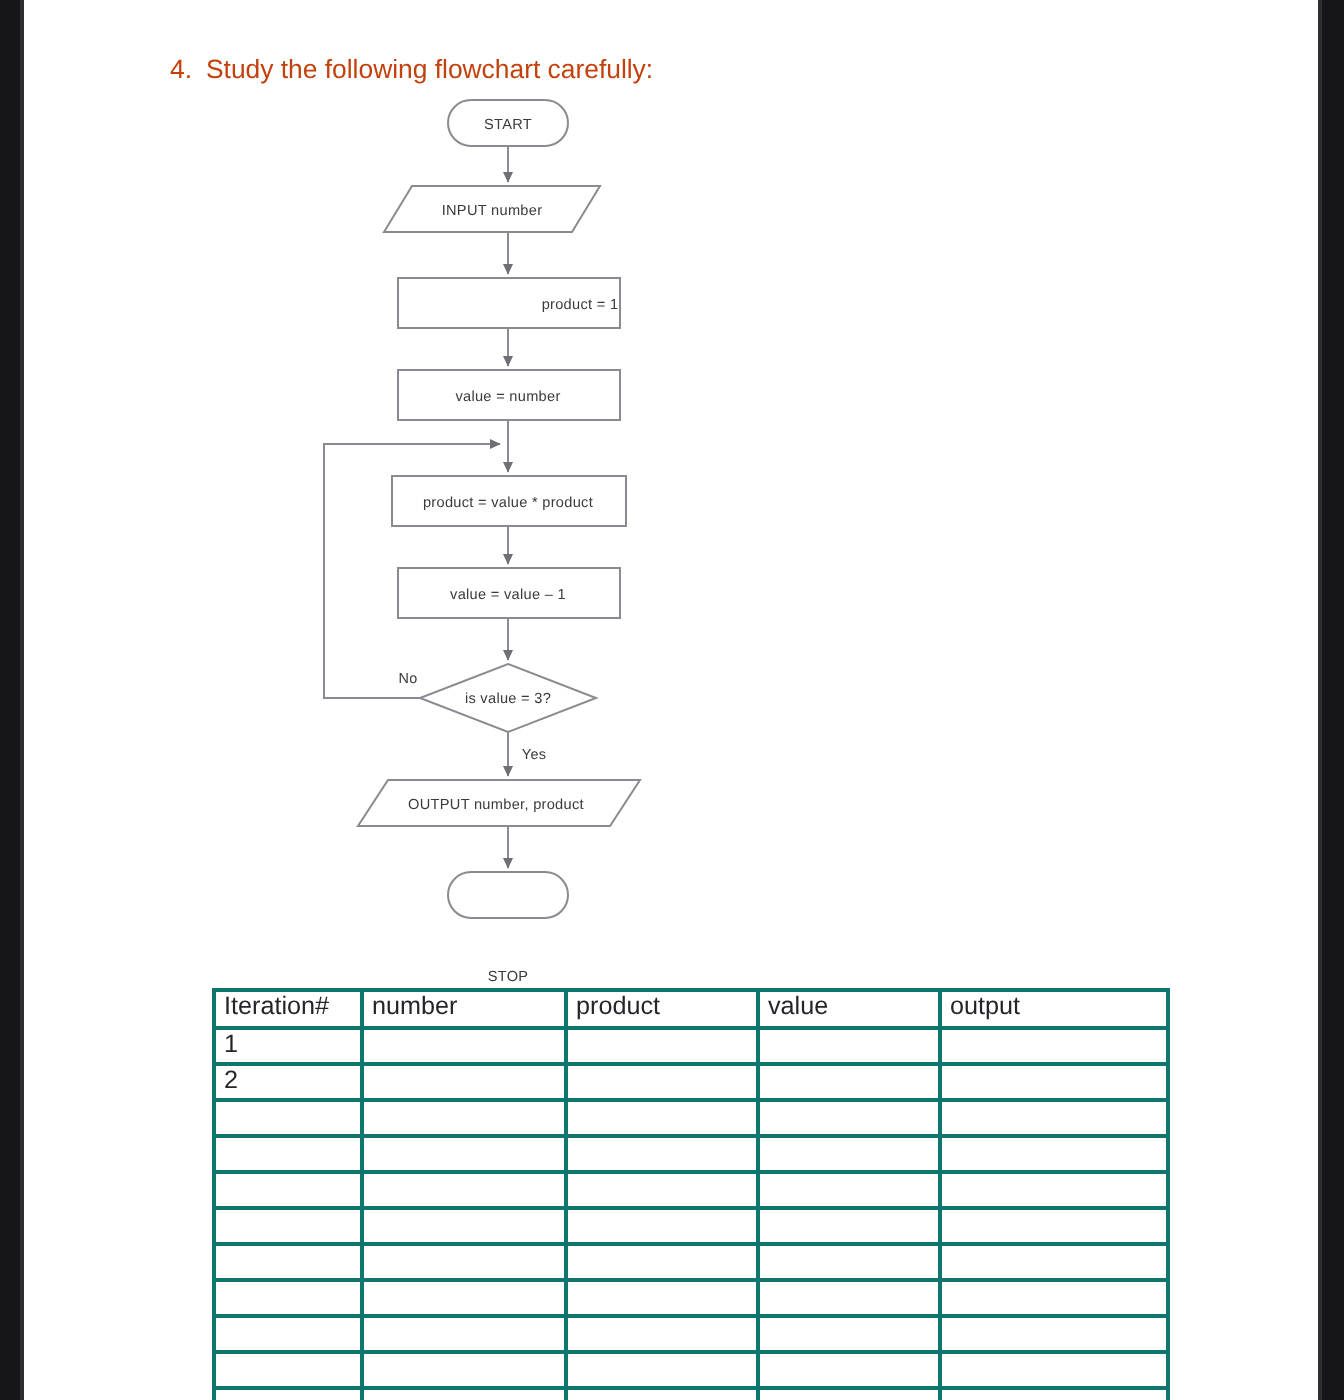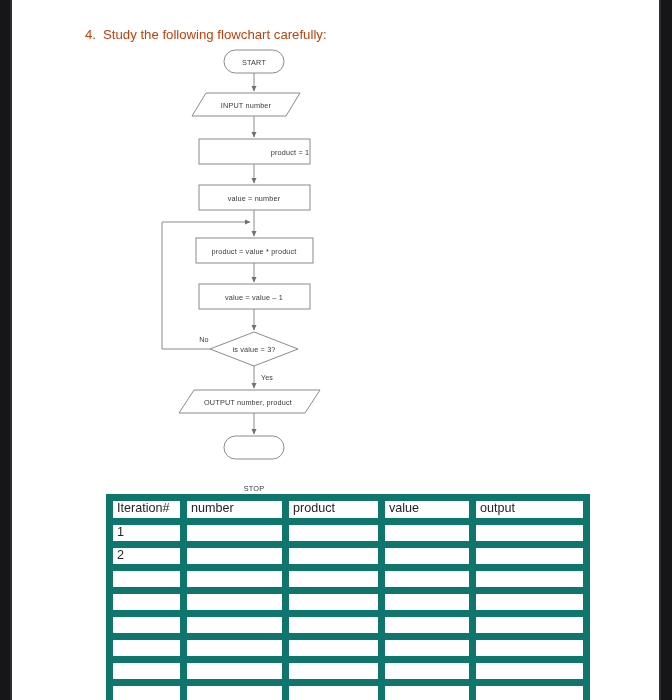--- a/index.html
+++ b/index.html
@@ -110,21 +110,21 @@
     top: 494px;
     width: 477px;
   }
   table.trace-table {
     border-collapse: collapse;
     width: 477px;
     table-layout: fixed;
   }
   table.trace-table td,
   table.trace-table th {
-    border: 7px solid #0f766e;
+    border: 2px solid #0f766e;
     height: 16px;
     padding: 0 0 0 4px;
     font-size: 12.6px;
     font-weight: normal;
     text-align: left;
     vertical-align: top;
     line-height: 15px;
     color: #24242a;
     background: #fff;
   }

